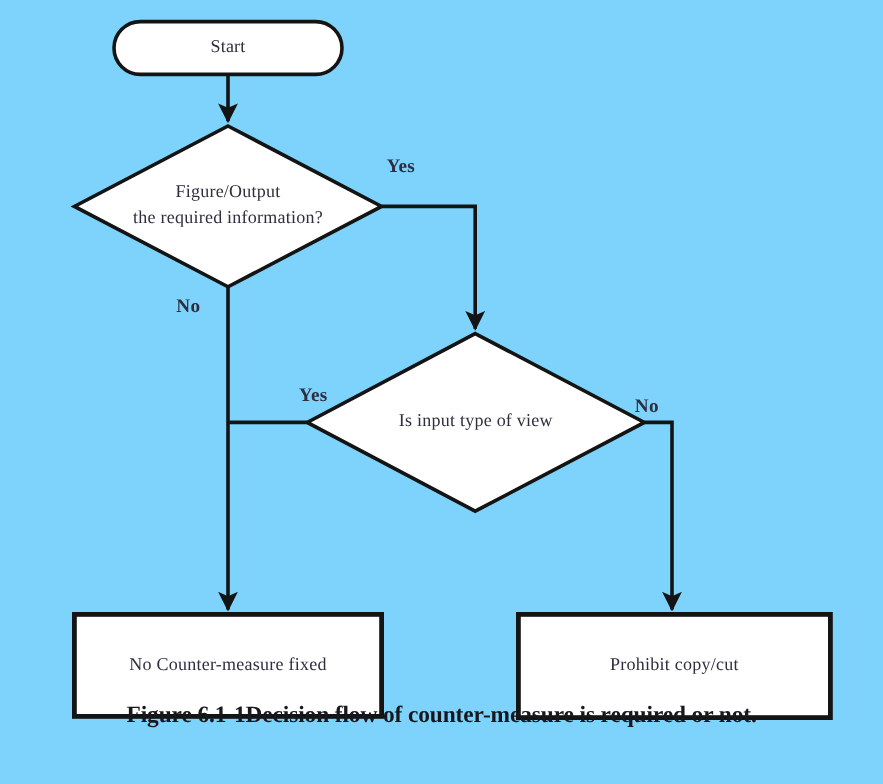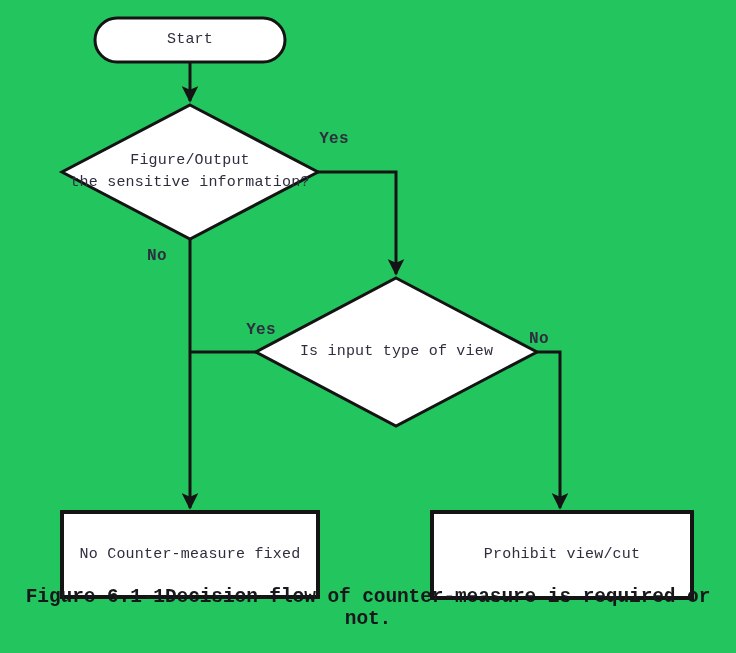--- a/index.html
+++ b/index.html
@@ -1,21 +1,21 @@
 <!DOCTYPE html>
 <html><head>
 <meta charset="utf-8">
 <style>
   html, body { margin: 0; padding: 0; background: #ffffff; }
   .canvas {
     position: relative;
     width: 736px;
     height: 653px;
-    background: #22c55e;
-    font-family: Liberation Mono, monospace;
+    background: #7dd3fc;
+    font-family: Liberation Serif, serif;
     overflow: hidden;
   }
   .flow-svg { position: absolute; left: 0; top: 0; }
   .txt {
     position: absolute;
     display: flex;
     flex-direction: column;
     align-items: center;
     justify-content: center;
     text-align: center;
@@ -81,36 +81,36 @@
     <rect x="62" y="512" width="256" height="85" fill="#ffffff" stroke="#141414" stroke-width="4"></rect>
     <rect x="432" y="512" width="260" height="86" fill="#ffffff" stroke="#141414" stroke-width="4"></rect>
   </svg>
 
   <div class="txt start-label">
     <span>Start</span>
   </div>
 
   <div class="txt d1-label">
     <span>Figure/Output</span>
-    <span>the sensitive information?</span>
+    <span>the required information?</span>
   </div>
 
   <div class="edge-label yes1">Yes</div>
   <div class="edge-label no1">No</div>
 
   <div class="txt d2-label">
     <span>Is input type of view</span>
   </div>
 
   <div class="edge-label yes2">Yes</div>
   <div class="edge-label no2">No</div>
 
   <div class="txt box-l-label">
     <span>No Counter-measure fixed</span>
   </div>
 
   <div class="txt box-r-label">
-    <span>Prohibit view/cut</span>
+    <span>Prohibit copy/cut</span>
   </div>
 
   <div class="caption">Figure 6.1-1Decision flow of counter-measure is required or not.</div>
 
 </div>
 
 </body></html>

